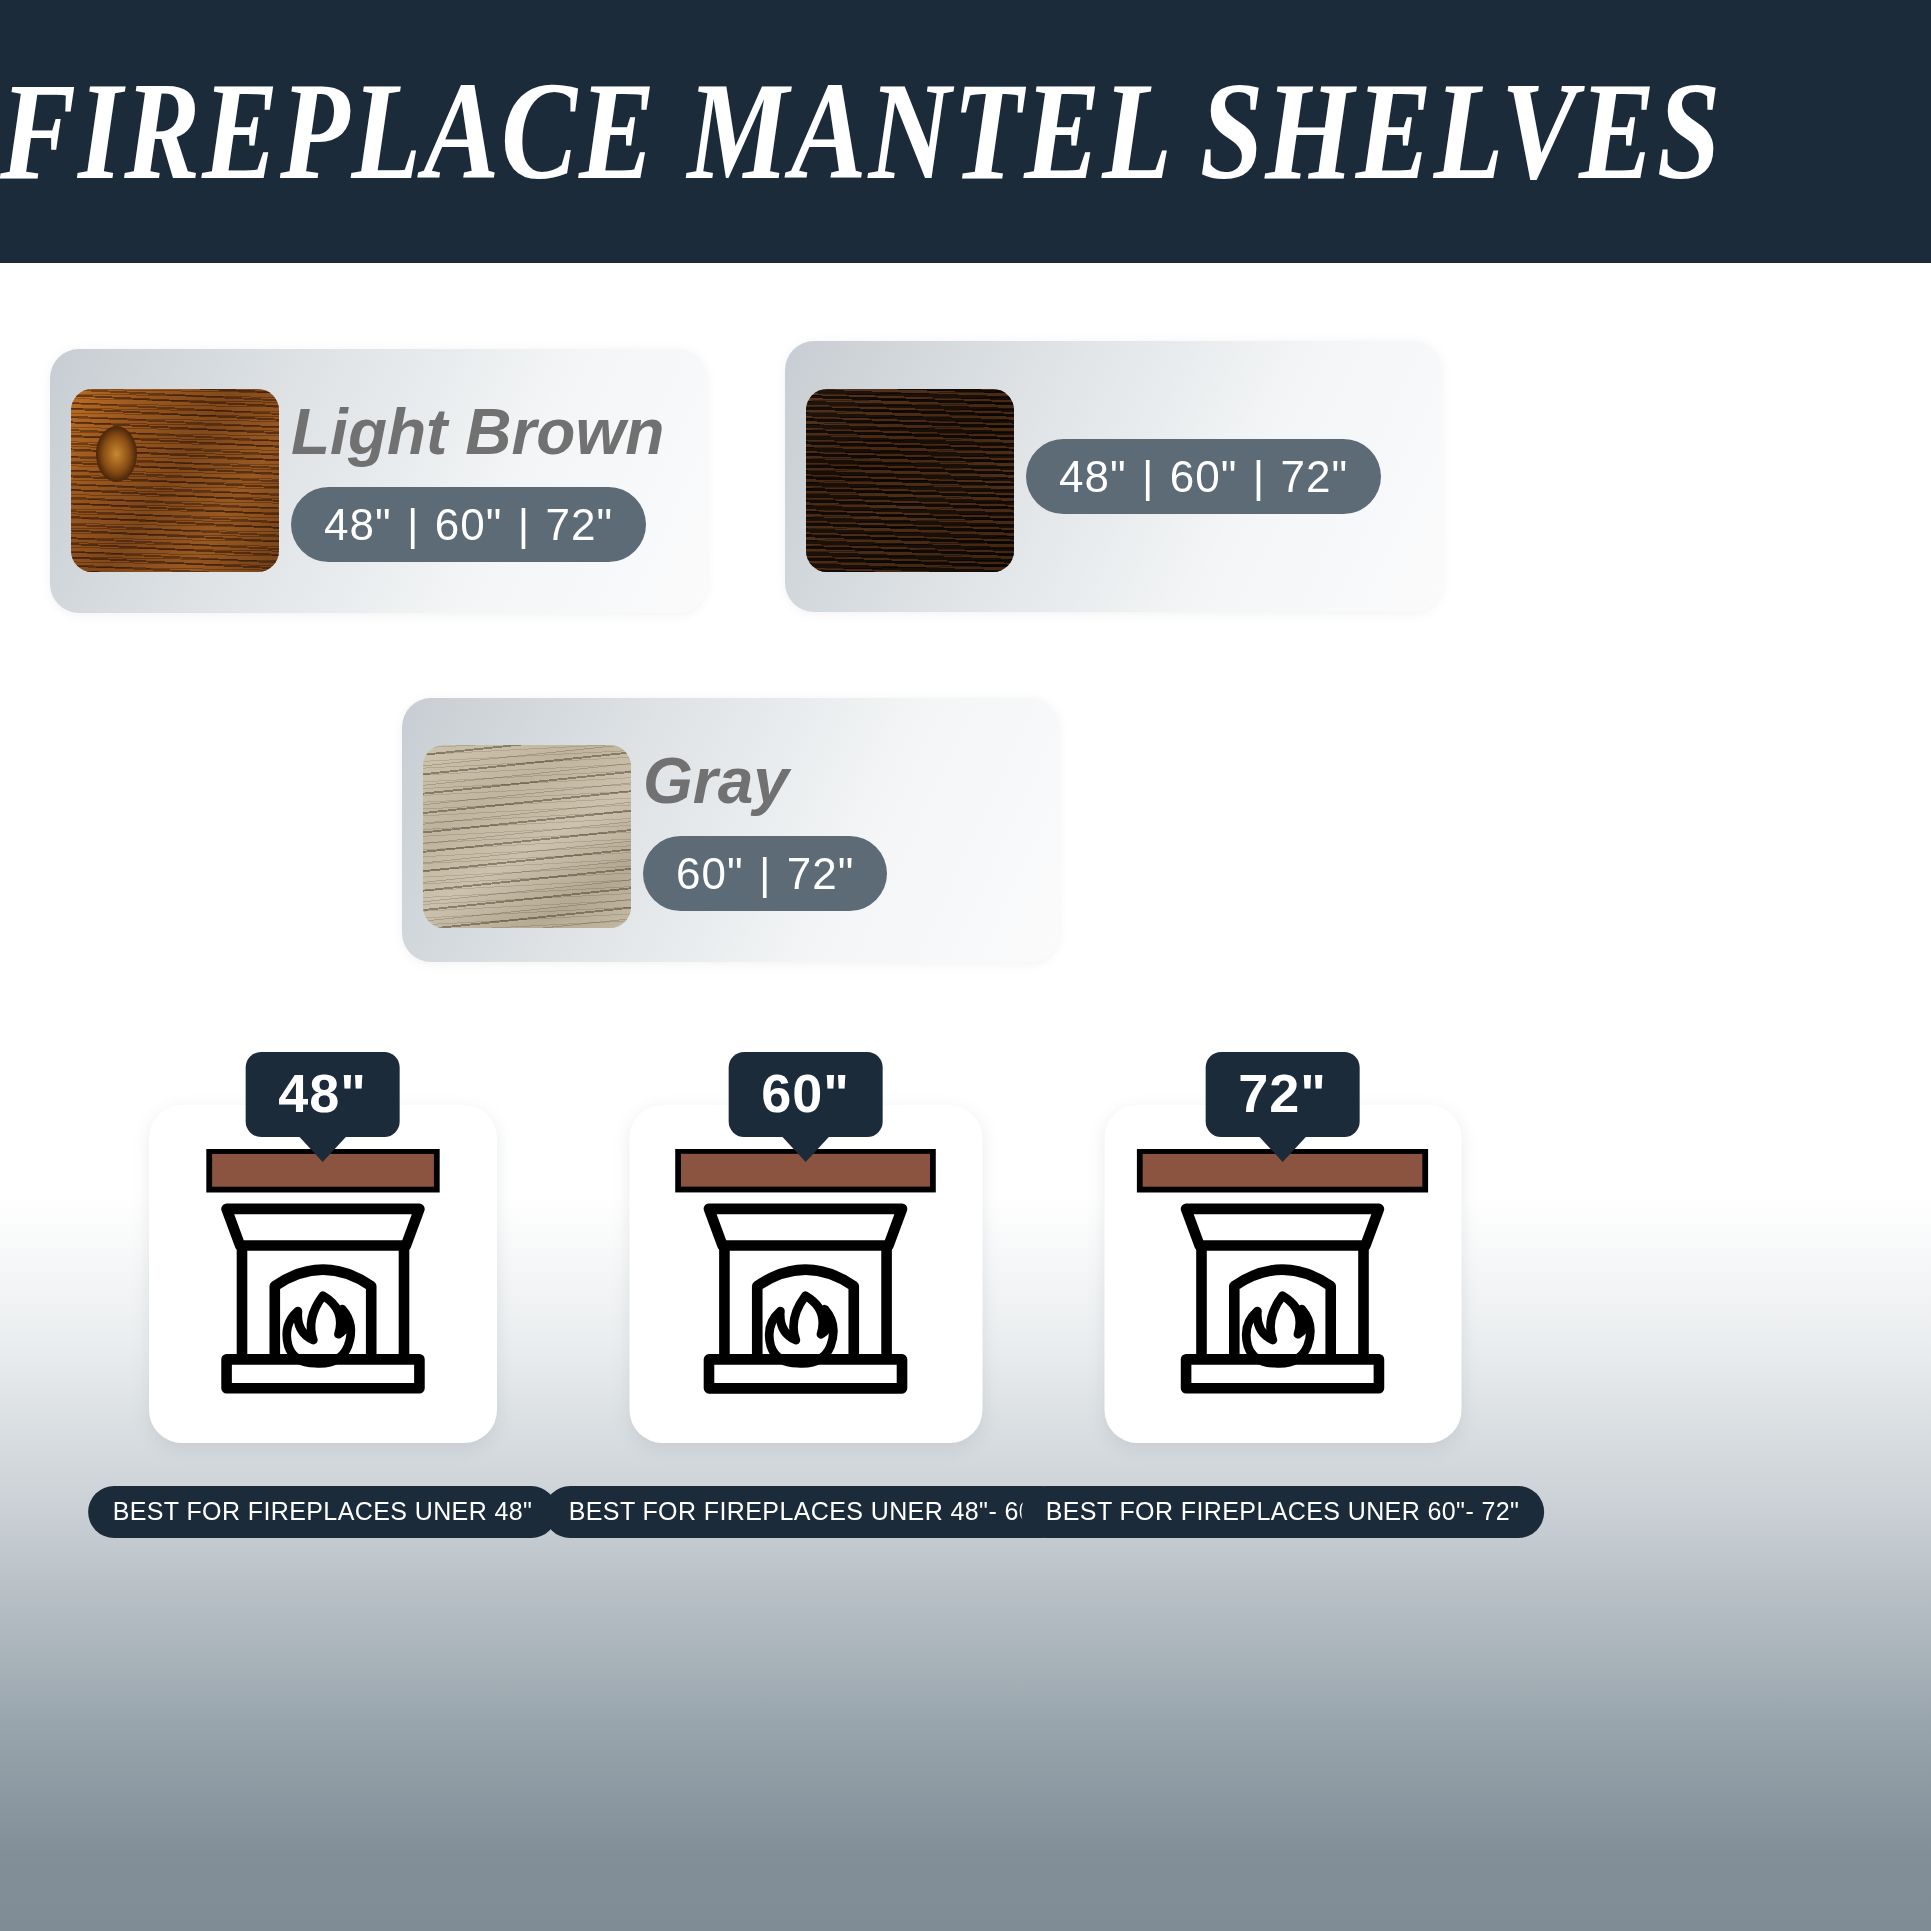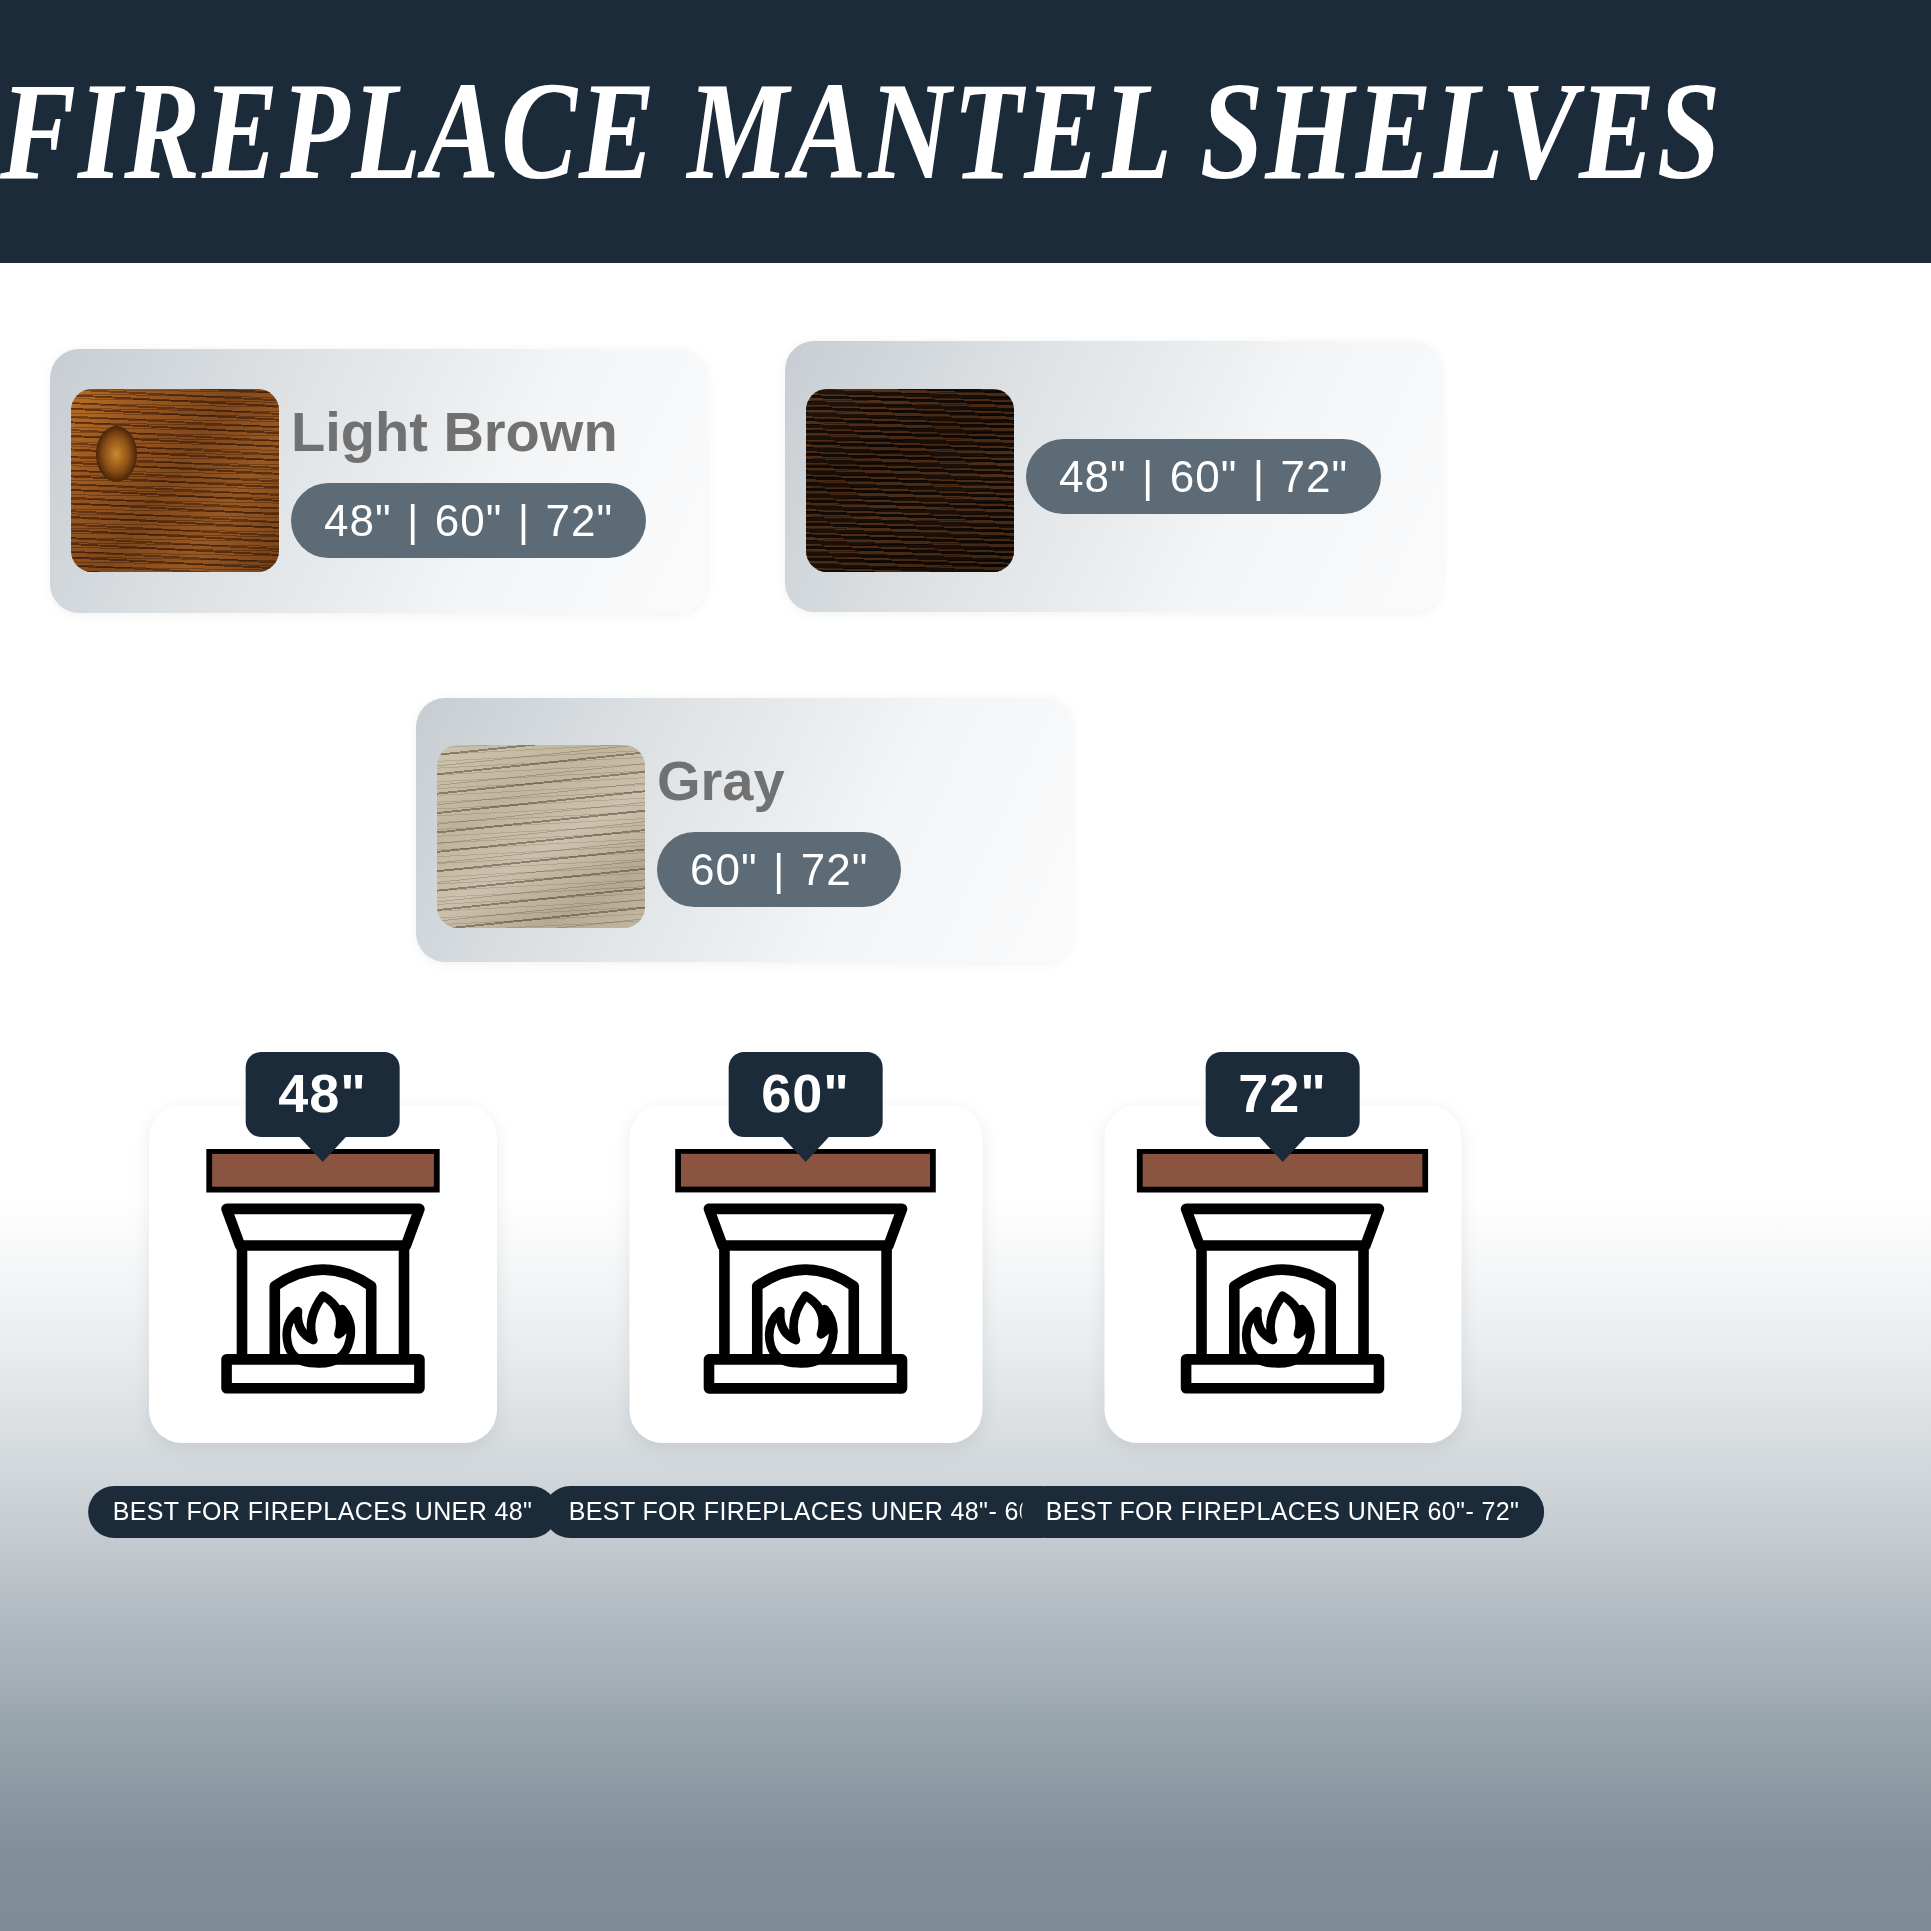--- a/index.html
+++ b/index.html
@@ -35,21 +35,21 @@
   
   .swatch-card{
     position:absolute;
     border-radius:29px;
     background:linear-gradient(115deg,#c7cdd2 0%,#dfe3e6 35%,#f3f5f6 68%,#fbfbfc 100%);
     box-shadow:0 1.9px 9.7px rgba(120,130,140,.10);
     display:flex;align-items:center;
   }
   .swatch-card.c1{left:50px;top:349px;width:657px;height:264px;}
   .swatch-card.c2{left:785px;top:341px;width:657px;height:271px;}
-  .swatch-card.c3{left:416px;top:698px;width:657px;height:264px;}
+  .swatch-card.c3{left:402px;top:698px;width:657px;height:264px;}
 
   .swatch{
     position:absolute;
     width:208px;height:183px;border-radius:21px;
     overflow:hidden;
   }
   .swatch.c1{left:21px;top:40px;}
   .swatch.c2{left:21px;top:48px;}
   .swatch.c3{left:21px;top:47px;}
 
@@ -98,22 +98,22 @@
         rgba(90,80,62,.20) 0px, rgba(90,80,62,.20) 1px,
         rgba(230,222,205,.12) 1px, rgba(230,222,205,.12) 6.8px),
       linear-gradient(150deg,#c9bfa8 0%,#b7ab92 30%,#c6bca6 55%,#a89c84 80%,#bdb29a 100%);
   }
 
   .swatch-body{
     position:absolute;left:241px;top:0;right:0;height:100%;
     display:flex;flex-direction:column;justify-content:center;
   }
   .swatch-name{
-    font-size:56px;font-weight:700;color:#717171;
-    line-height:1;margin-bottom:23px;
+    font-size:64px;font-weight:700;color:#717171;
+    line-height:1;margin-bottom:23px;font-style:italic;
   }
   .size-pill{
     display:inline-flex;align-items:center;justify-content:center;
     background:#5c6b76;color:#ffffff;border-radius:58px;
     font-size:44px;font-weight:400;
     height:75px;padding:0 33px;width:max-content;
     letter-spacing:1px;
   }
   .size-pill .sep{padding:0 15.4px;font-weight:300;}
 

